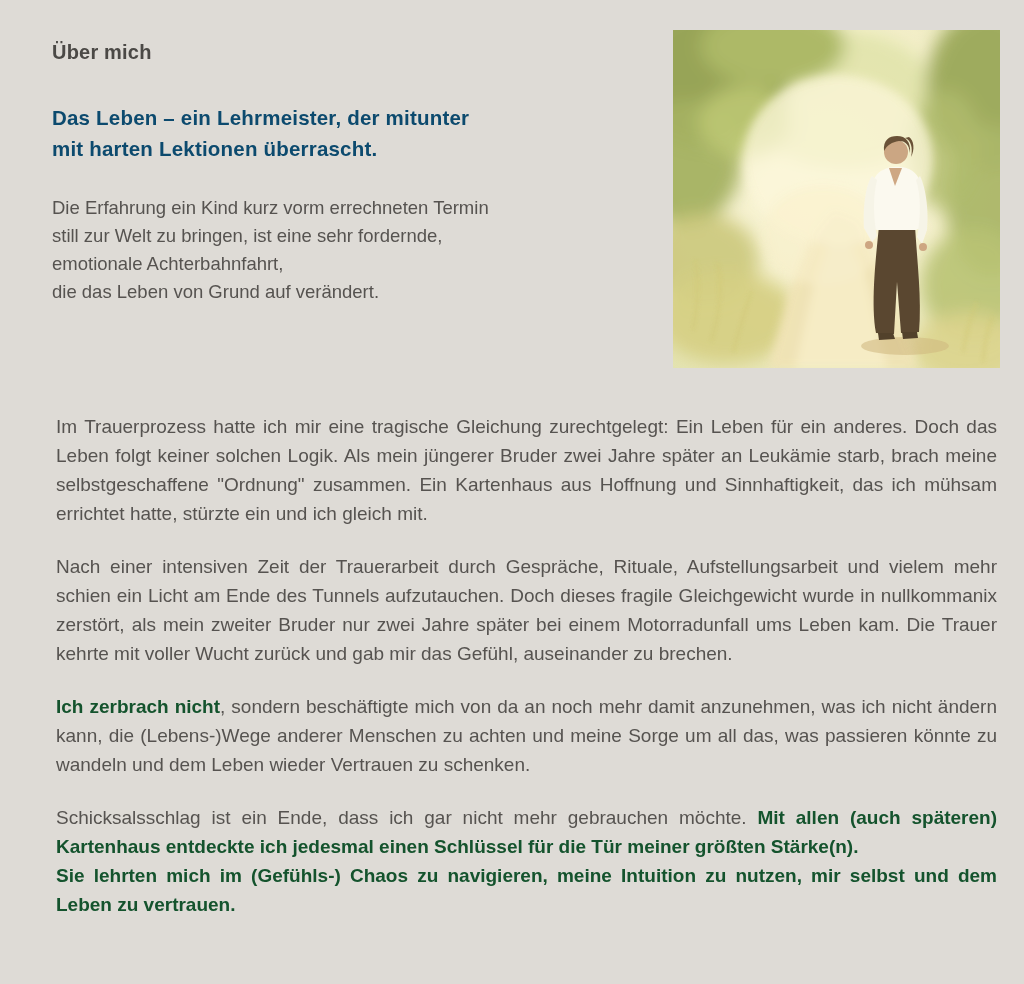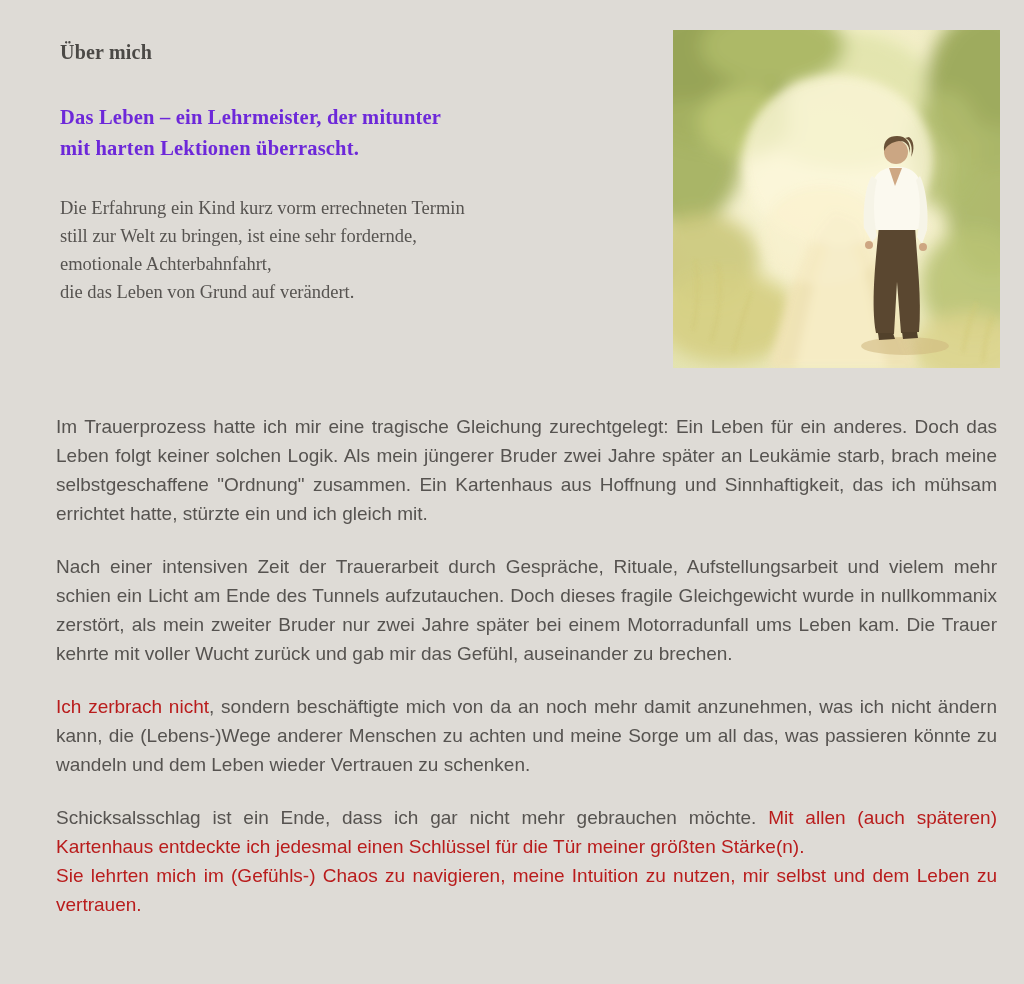--- a/index.html
+++ b/index.html
@@ -10,39 +10,38 @@
     height: 984px;
     background: #dedbd6;
     font-family: "Liberation Sans", sans-serif;
     color: #565350;
     overflow: hidden;
   }
 
   
   .intro-text {
     position: absolute;
-    left: 60px;
+    left: 52px;
     top: 40px;
     width: 596px;
-    font-family: Liberation Serif, serif;
   }
   .intro-title {
     margin: 0 0 38px 0;
     font-size: 20px;
     line-height: 24px;
     font-weight: 700;
     color: #4b4946;
     letter-spacing: 0.2px;
   }
   .intro-headline {
     margin: 0 0 30px 0;
     font-size: 20.5px;
     line-height: 31px;
     font-weight: 700;
-    color: #6d28d9;
+    color: #0c4a6e;
     white-space: pre-line;
     letter-spacing: 0.2px;
   }
   .intro-par {
     margin: 12px 0 22px 0;
     font-size: 18.5px;
     line-height: 28px;
     font-weight: 400;
     white-space: pre-line;
   }
@@ -67,21 +66,21 @@
     width: 941px;
   }
   .story p {
     margin: 0 0 24px 0;
     font-size: 19px;
     line-height: 29px;
     text-align: justify;
     font-weight: 400;
     color: #565350;
   }
-  .story p strong { font-weight: 400; color: #b91c1c; }
+  .story p strong { font-weight: 700; color: #14532d; }
 </style>
 </head>
 <body>
 
 <div class="page">
 
   <section class="intro">
     <div class="intro-text">
       <h2 class="intro-title">Über mich</h2>
       <h3 class="intro-headline">Das Leben – ein Lehrmeister, der mitunter

